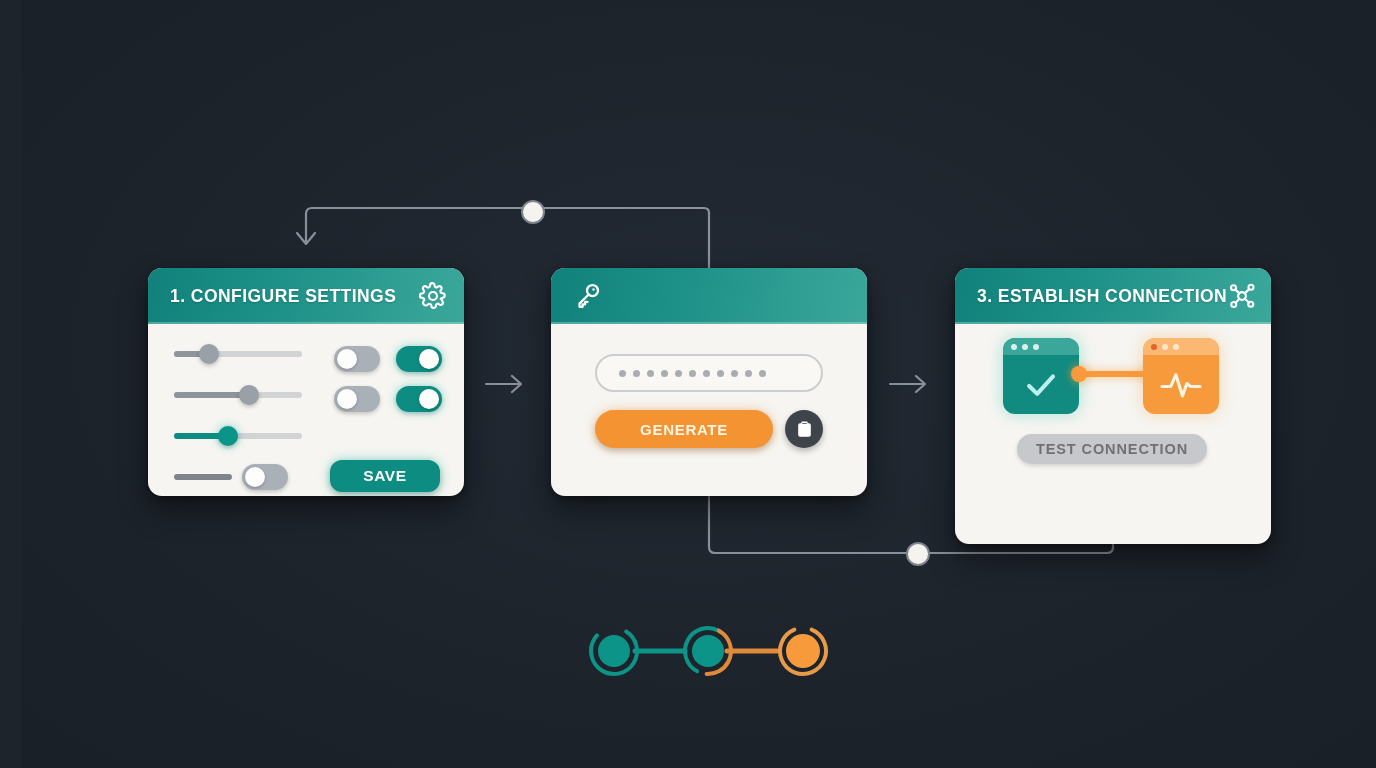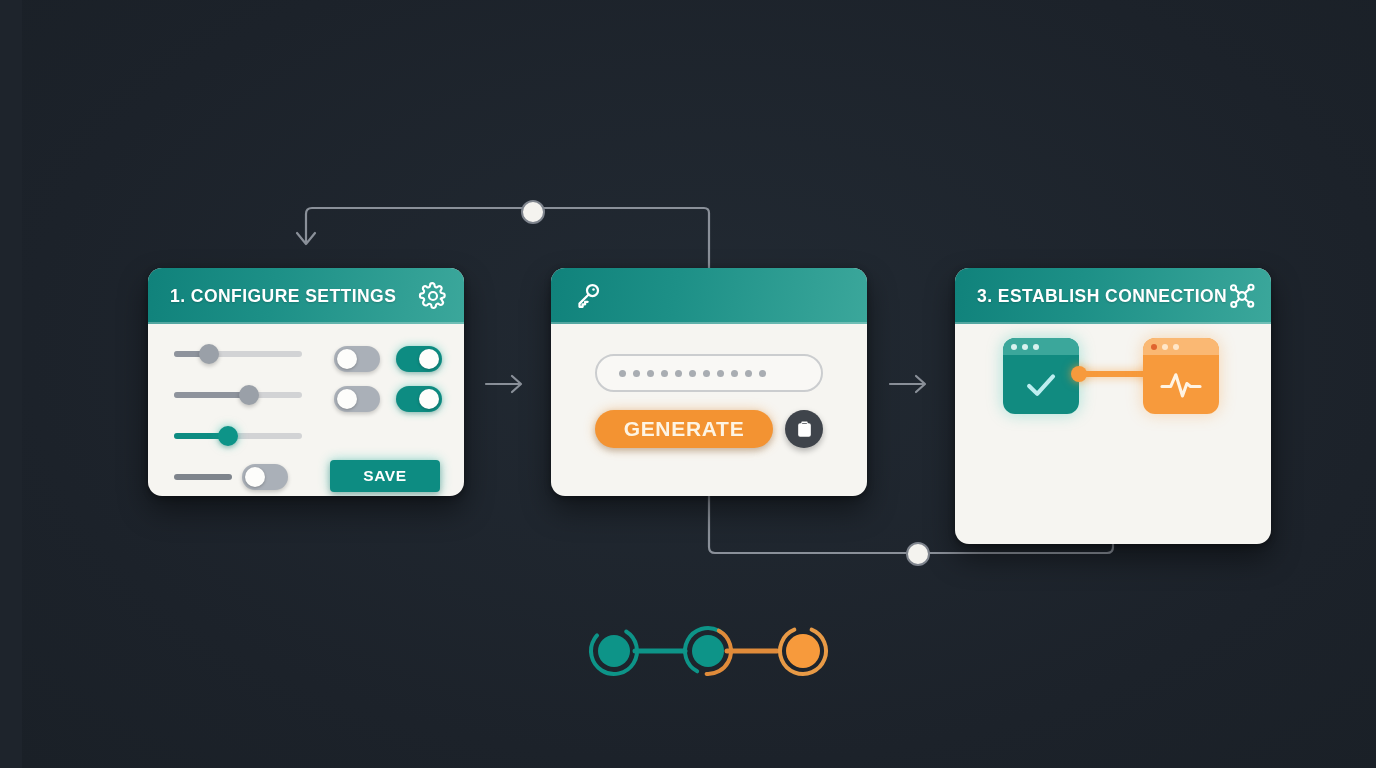--- a/index.html
+++ b/index.html
@@ -92,21 +92,21 @@
   .toggle.on { background: #0d8c82; box-shadow: 0 0 10px rgba(20,190,170,.45), 0 2px 4px rgba(0,0,0,.2); }
   .toggle.on .tk { right: 3px; }
   #tg1 { left: 186px; top: 22px; }
   #tg2 { left: 248px; top: 22px; }
   #tg3 { left: 186px; top: 62px; }
   #tg4 { left: 248px; top: 62px; }
   #tg5 { left: 94px; top: 140px; }
 
   .save-btn {
     position: absolute; left: 182px; top: 136px;
-    width: 110px; height: 32px; border: none; border-radius: 4px;
+    width: 110px; height: 32px; border: none; border-radius: 12px;
     background: #0d8c82; color: #ffffff;
     font-family: "Liberation Sans", sans-serif;
     font-size: 15.5px; font-weight: bold; letter-spacing: .6px;
     cursor: pointer;
     box-shadow: 0 0 12px rgba(20,190,170,.45), 0 3px 6px rgba(0,0,0,.25);
   }
 
   
   .key-field {
     position: absolute; left: 44px; top: 30px;
@@ -115,21 +115,21 @@
     background: #f9f8f5;
     display: flex; align-items: center; padding-left: 22px; gap: 7px;
   }
   .key-field .dot { width: 7px; height: 7px; border-radius: 50%; background: #a9adb2; }
 
   .generate-btn {
     position: absolute; left: 44px; top: 86px;
     width: 178px; height: 38px; border: none; border-radius: 19px;
     background: #f39332; color: #fdf4e4;
     font-family: "Liberation Sans", sans-serif;
-    font-size: 21px; font-weight: bold; letter-spacing: .7px;
+    font-size: 15px; font-weight: bold; letter-spacing: .7px;
     cursor: pointer;
     box-shadow: 0 0 12px rgba(243,147,50,.40), 0 3px 6px rgba(0,0,0,.22);
   }
   .copy-btn {
     position: absolute; left: 234px; top: 86px;
     width: 38px; height: 38px; border-radius: 50%; border: none;
     background: #3f444b; cursor: pointer;
     display: flex; align-items: center; justify-content: center;
     box-shadow: 0 3px 6px rgba(0,0,0,.28);
   }
@@ -312,20 +312,21 @@
           <i></i>
           <i></i>
         </div>
         <div class="pane">
           <svg width="44" height="40" viewBox="0 0 30 24" fill="none" stroke="#fff4e4" stroke-width="2.1" stroke-linecap="round" stroke-linejoin="round">
             <path d="M2 13 H8 L11.5 5 L16 19.5 L19 11 L21.5 13 H28"></path>
           </svg>
         </div>
       </div>
 
+      <button class="test-btn">TEST CONNECTION</button>
     </div>
   </div>
 
   <svg class="flow-arrow" id="arrow-a" viewBox="0 0 48 32">
     <path d="M4 16 H38 M30 8 L39 16 L30 24" fill="none" stroke="#8a9099" stroke-width="2.2" stroke-linecap="round" stroke-linejoin="round"></path>
   </svg>
   <svg class="flow-arrow" id="arrow-b" viewBox="0 0 48 32">
     <path d="M4 16 H38 M30 8 L39 16 L30 24" fill="none" stroke="#8a9099" stroke-width="2.2" stroke-linecap="round" stroke-linejoin="round"></path>
   </svg>
 

